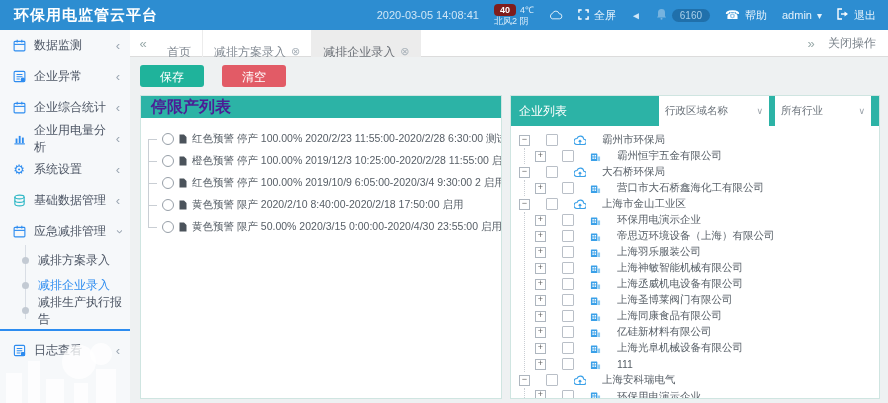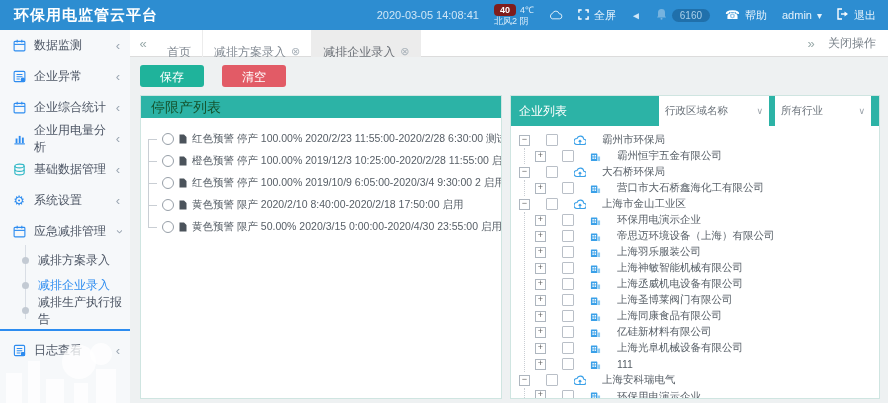--- a/index.html
+++ b/index.html
@@ -62,21 +62,21 @@
   .toolbar{flex:none;margin:2px 0 8px 0;display:flex;gap:18px;}
   .btn{width:64px;height:22px;line-height:22px;text-align:center;color:#fff;border-radius:3px;
        font-size:12px;cursor:pointer;border:none;}
   .btn-save{background:#1fb39b;}
   .btn-clear{background:#e25b66;}
 
   .panels{flex:1;display:flex;gap:8px;overflow:hidden;}
   .panel{background:#fff;border:1px solid #cfe5e1;display:flex;flex-direction:column;overflow:hidden;}
   .panel-plan{width:360px;flex:none;}
   .panel-co{flex:1;}
-  .pp-hdr{background:#2cb3a6;color:#14532d;height:22px;line-height:22px;padding:0 10px;font-size:14px;flex:none;}
+  .pp-hdr{background:#2cb3a6;color:#4c1d95;height:22px;line-height:22px;padding:0 10px;font-size:16px;flex:none;font-weight:bold;}
   .co-hdr{background:#2cb3a6;height:30px;display:flex;align-items:center;padding:0 8px;flex:none;gap:6px;}
   .co-title{color:#fff;font-size:12px;margin-right:auto;}
   .flt-input{width:84px;height:20px;border:none;border-radius:2px;padding:0 6px;font-size:10.5px;
              color:#555;outline:none;}
   .flt-input::placeholder{color:#9aa2aa;}
   .flt-select{width:98px;height:28px;background:#fff;border-radius:2px;display:flex;align-items:center;
               padding:12px 6px;font-size:10.5px;color:#6a727a;cursor:pointer;}
   .flt-select .sel-caret{margin-left:auto;color:#9aa2aa;font-size:9px;}
   .sel-caret::after{content:"∨";}
 
@@ -203,34 +203,34 @@
               <rect x="2.8" y="7" width="2" height="5" fill="#2d8cf0"></rect>
               <rect x="6.2" y="4.2" width="2" height="7.8" fill="#2d8cf0"></rect>
               <rect x="9.6" y="6" width="2" height="6" fill="#2d8cf0"></rect>
             </svg>
           </span>
           <span class="sb-label">企业用电量分析</span>
           <span class="sb-chev"></span>
         </div>
         <div class="sb-item">
           <span class="sb-ico">
+            <span class="gear-glyph"></span>
+          </span>
+          <span class="sb-label">系统设置</span>
+          <span class="sb-chev"></span>
+        </div>
+        <div class="sb-item">
+          <span class="sb-ico">
             <svg width="13" height="13" viewBox="0 0 14 14">
               <ellipse cx="7" cy="3.2" rx="5" ry="2" fill="none" stroke="#2db7c5" stroke-width="1.2"></ellipse>
               <path d="M2 3.2 V10.8 A5 2 0 0 0 12 10.8 V3.2" fill="none" stroke="#2db7c5" stroke-width="1.2"></path>
               <path d="M2 7 A5 2 0 0 0 12 7" fill="none" stroke="#2db7c5" stroke-width="1.2"></path>
             </svg>
           </span>
           <span class="sb-label">基础数据管理</span>
-          <span class="sb-chev"></span>
-        </div>
-        <div class="sb-item">
-          <span class="sb-ico">
-            <span class="gear-glyph"></span>
-          </span>
-          <span class="sb-label">系统设置</span>
           <span class="sb-chev"></span>
         </div>
         <div class="sb-item">
           <span class="sb-ico">
             <svg width="13" height="13" viewBox="0 0 14 14">
               <rect x="1.2" y="2.5" width="11.6" height="10.3" rx="1" fill="none" stroke="#2d8cf0" stroke-width="1.2"></rect>
               <line x1="1.2" y1="5.8" x2="12.8" y2="5.8" stroke="#2d8cf0" stroke-width="1.2"></line>
               <line x1="4.5" y1="0.8" x2="4.5" y2="3.8" stroke="#2d8cf0" stroke-width="1.2"></line>
               <line x1="9.5" y1="0.8" x2="9.5" y2="3.8" stroke="#2d8cf0" stroke-width="1.2"></line>
             </svg>

